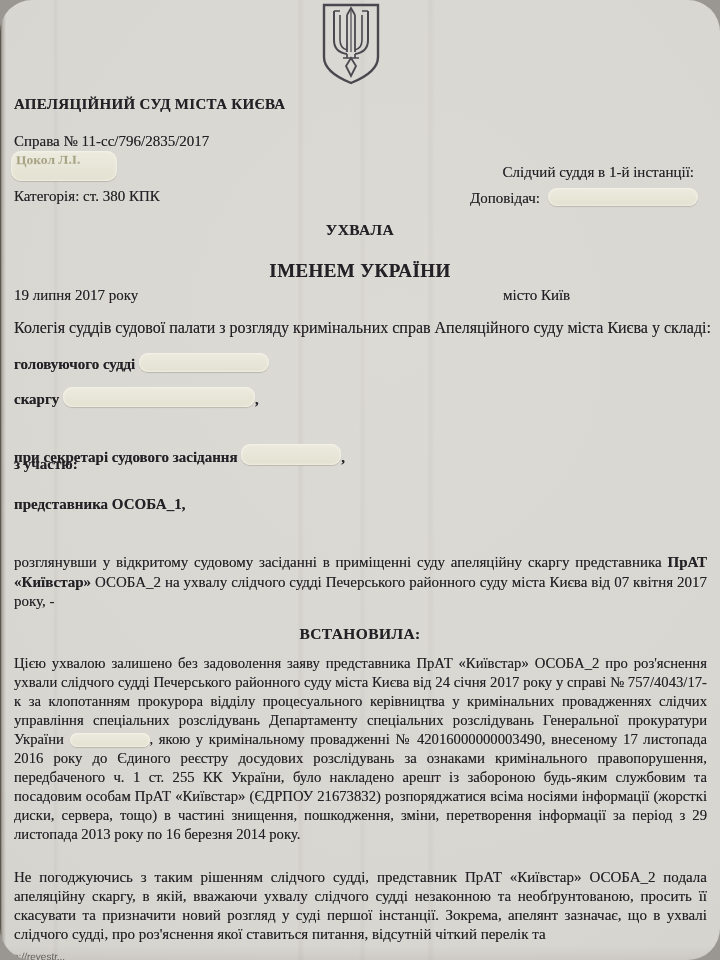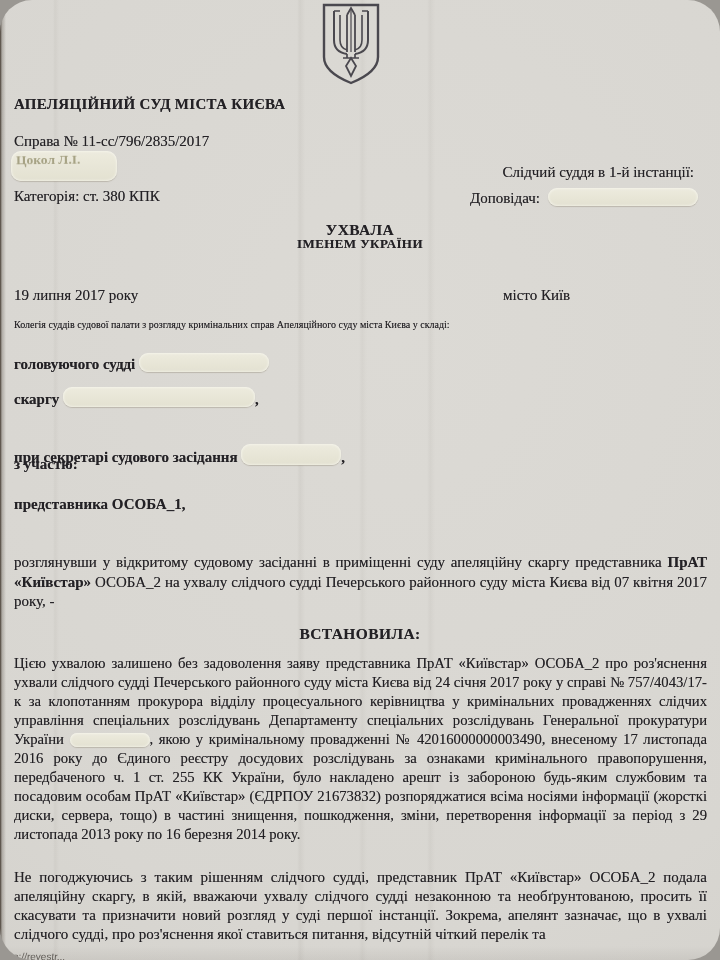--- a/index.html
+++ b/index.html
@@ -79,27 +79,27 @@
 
   
   <div class="abs line" style="left:14px; top:188px;">Категорія: ст. 380 КПК</div>
   <div class="abs center" style="top:221px; font-size:15.5px;">УХВАЛА</div>
 
   
   <div class="abs line" style="left:470px; top:188px;">
     <span>Доповідач:</span>
     <span class="redact" style="width:150px; height:18px; margin-left:4px;"></span>
   </div>
-  <div class="abs center" style="top:236px; font-size:13px;">ІМЕНЕМ УКРАЇНИ</div>
+  <div class="abs center" style="top:260px; font-size:19px;">ІМЕНЕМ УКРАЇНИ</div>
 
   <div class="abs line" style="left:14px; top:287px;">19 липня 2017 року</div>
   <div class="abs line" style="left:503px; top:287px;">місто Київ</div>
 
   
-  <div class="abs line" style="left:14px; top:319px; font-size:10px;">Колегія суддів судової палати з розгляду кримінальних справ Апеляційного суду міста Києва у складі:</div>
+  <div class="abs line" style="left:14px; top:319px; font-size:16px;">Колегія суддів судової палати з розгляду кримінальних справ Апеляційного суду міста Києва у складі:</div>
 
   <div class="abs line" style="left:14px; top:353px;"><span style="font-weight: bold;">головуючого судді </span><span class="redact" style="width: 130px; height: 19px;"></span></div>
   <div class="abs line" style="left:14px; top:387px;"><span style="font-weight: bold;">скаргу </span><span class="redact" style="width: 192px; height: 20px;"></span><span style="font-weight: bold;">,</span></div>
   <div class="abs line" style="left:14px; top:444px;"><span style="font-weight: bold;">при секретарі судового засідання </span><span class="redact" style="width: 100px; height: 21px;"></span><span style="font-weight: bold;">,</span></div>
   <div class="abs line b" style="left:14px; top:456px;text-align:right;">з участю:</div>
   <div class="abs line b" style="left:14px; top:496px;">представника ОСОБА_1,</div>
 
   
   <div class="abs para" style="left:14px; width:693px; top:553px; line-height:19.5px;"><span>розглянувши у відкритому судовому засіданні в приміщенні суду апеляційну скаргу представника </span><span style="font-weight: bold;">ПрАТ «Київстар»</span><span> ОСОБА_2 на ухвалу слідчого судді Печерського  районного суду міста Києва від 07 квітня 2017 року, -</span></div>
 

